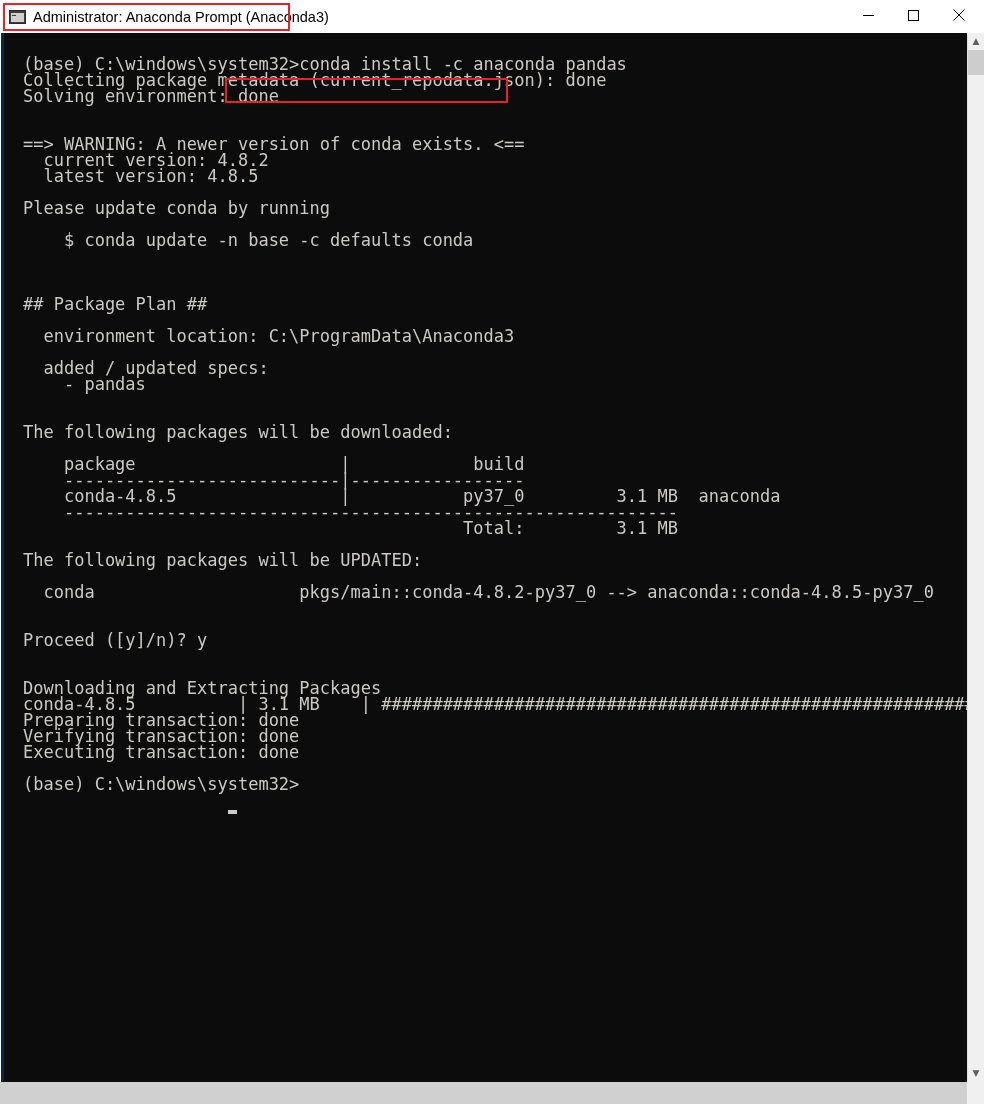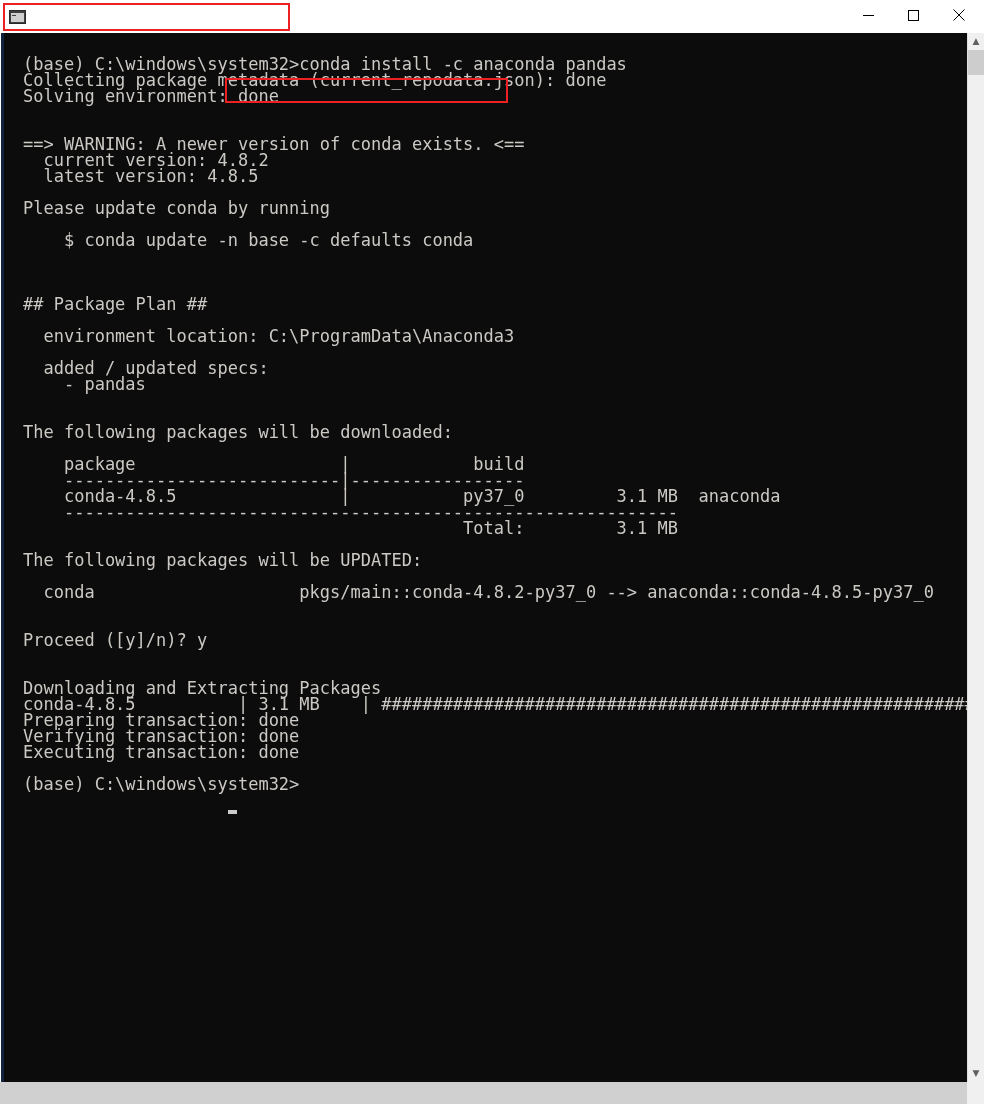--- a/index.html
+++ b/index.html
@@ -232,20 +232,21 @@
 
 <div id="window">
 
   <div id="titlebar">
     <div id="titlebar-left">
       <span id="console-icon">
         <span class="ic-body"></span>
         <span class="ic-screen"></span>
         <span class="ic-line"></span>
       </span>
+      <span id="window-title">Administrator: Anaconda Prompt (Anaconda3)</span>
     </div>
 
     <div id="title-highlight"></div>
 
     <div class="winbtn" id="btn-min">
       <svg width="11" height="11" viewBox="0 0 11 11">
         <line x1="0" y1="5.5" x2="11" y2="5.5" stroke="#000" stroke-width="1"></line>
       </svg>
     </div>
     <div class="winbtn" id="btn-max">

